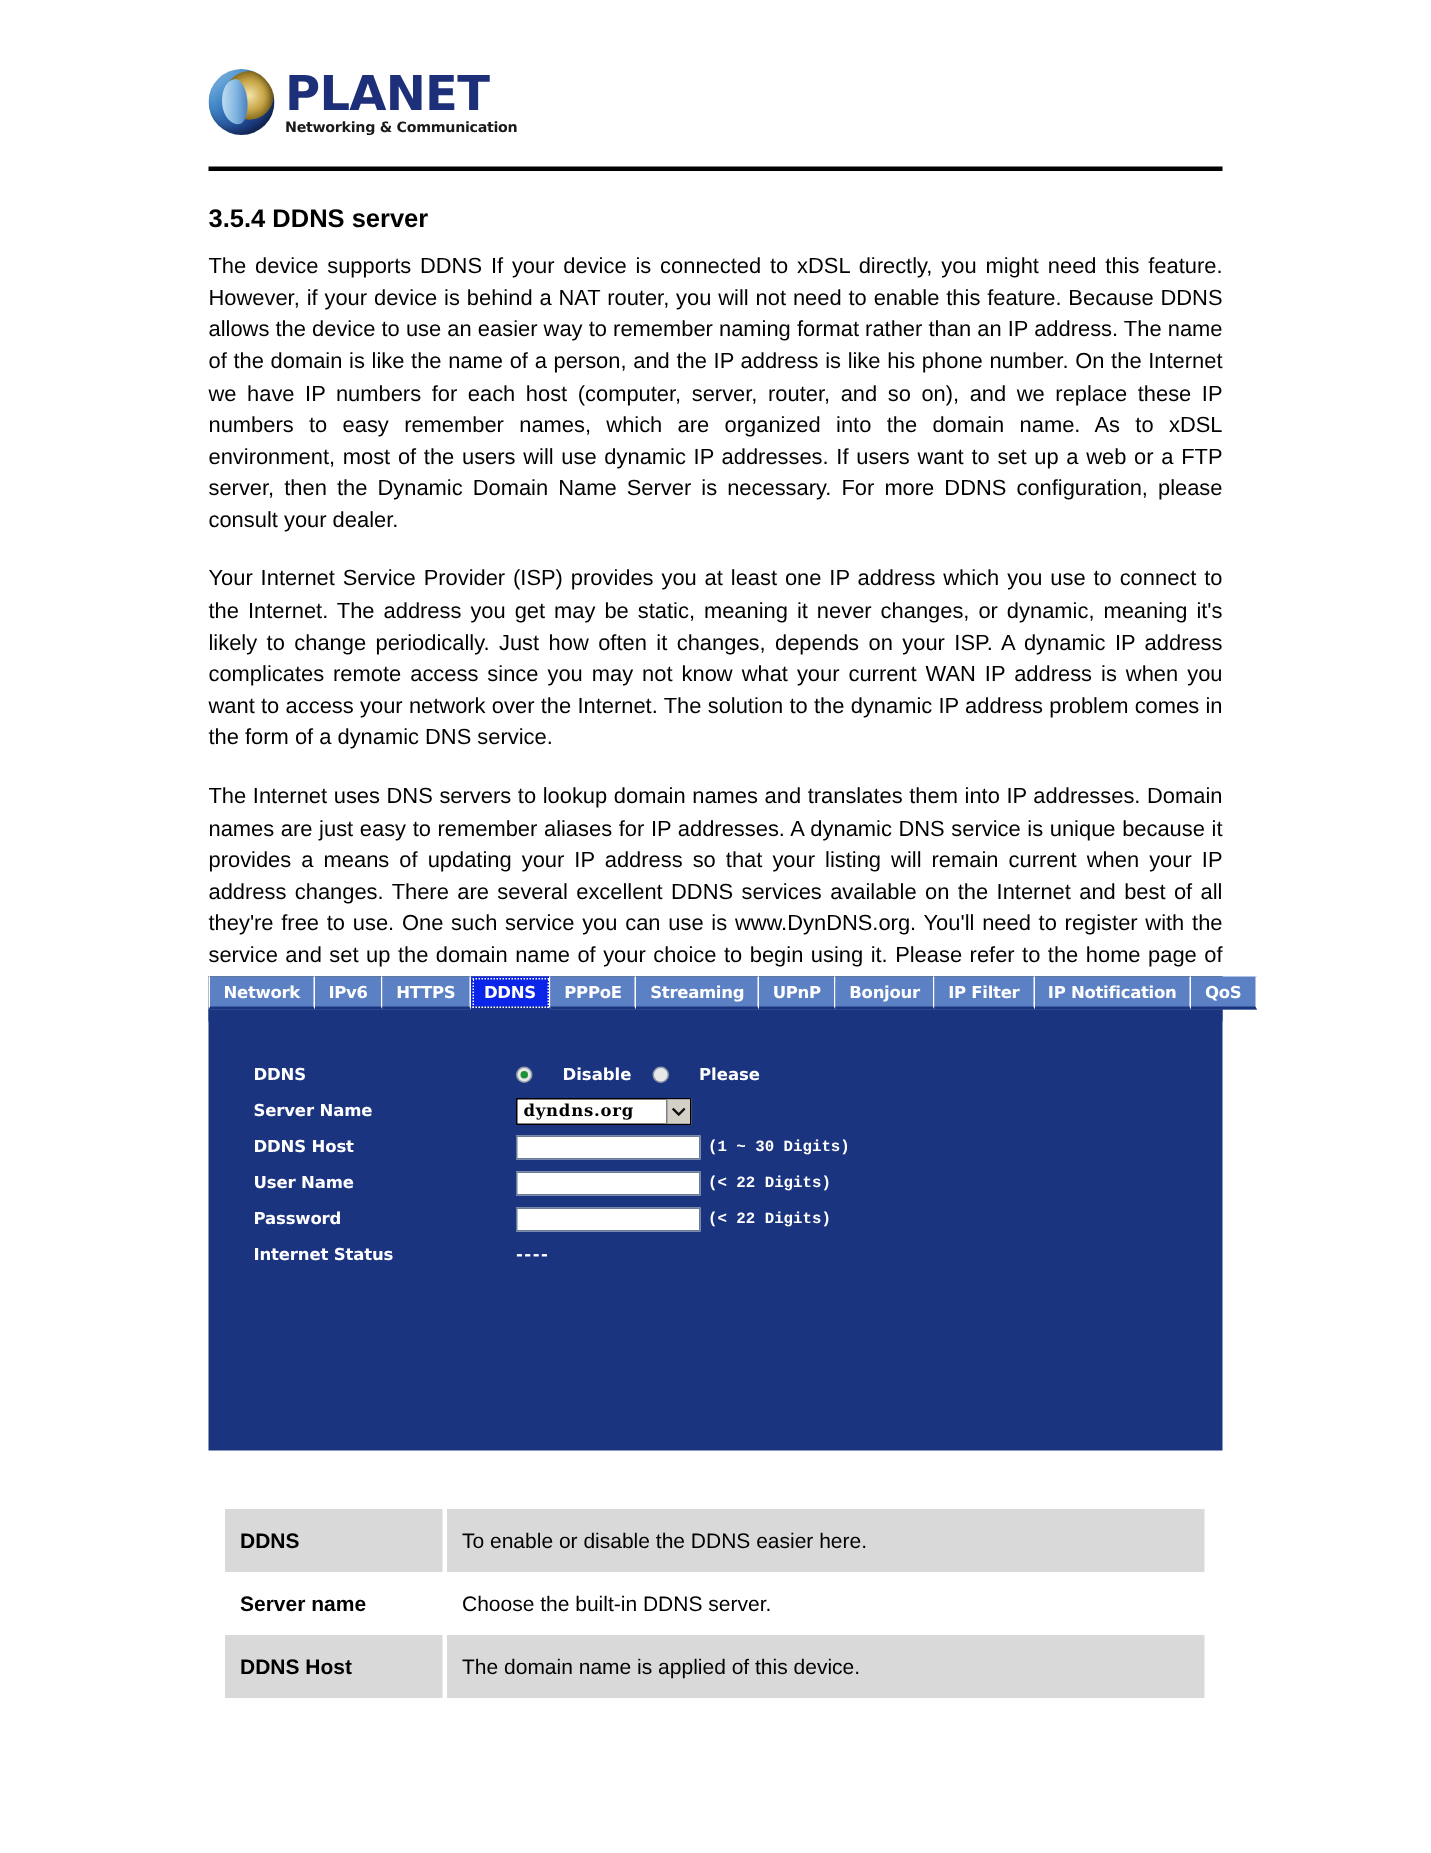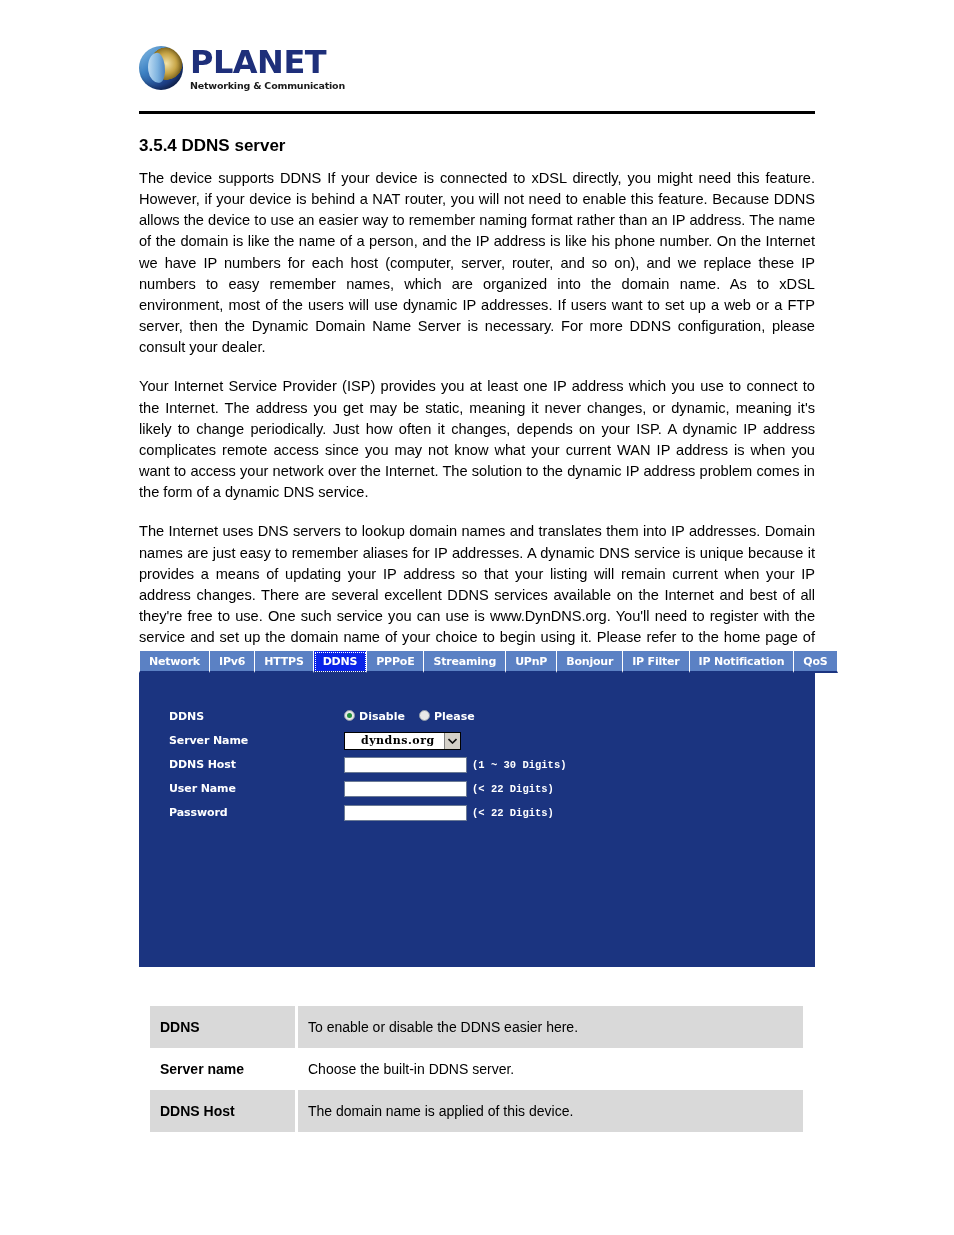--- a/index.html
+++ b/index.html
@@ -169,21 +169,21 @@
     font-weight: bold;
     font-family: "DejaVu Sans", sans-serif;
     letter-spacing: -0.1px;
     flex: 0 0 auto;
   }
   .fcontrol {
     display: flex;
     align-items: center;
   }
   .radio-group { display: flex; align-items: center; gap: 14px; }
-  .radio-opt { display: flex; gap: 4px; }
+  .radio-opt { display: flex; align-items: center; gap: 20px; }
   .radio {
     width: 11px; height: 11px;
     border-radius: 50%;
     background: #e8e8e8;
     border: 1px solid #8f9aa8;
     box-sizing: border-box;
     position: relative;
     flex: 0 0 auto;
   }
   .radio.checked::after {
@@ -203,21 +203,21 @@
 
   .select {
     width: 117px;
     height: 18px;
     background: #ffffff;
     border: 1px solid #000000;
     box-sizing: border-box;
     display: flex;
     align-items: center;
     justify-content: space-between;
-    padding-left: 16px;
+    padding-left: 4px;
   }
   .select-value {
     font-size: 11px;
     color: #000000;
     font-family: "DejaVu Serif", serif;
     font-weight: bold;
     letter-spacing: 0.5px;
     white-space: nowrap;
   }
   .select-arrow {
@@ -367,20 +367,26 @@
       </div>
 
       <div class="frow">
         <div class="flabel">Password</div>
         <div class="fcontrol">
           <div class="textbox"></div>
           <span class="hint">(&lt; 22 Digits)</span>
         </div>
       </div>
 
+      <div class="frow">
+        <div class="flabel">Internet Status</div>
+        <div class="fcontrol">
+          <span class="status-value">----</span>
+        </div>
+      </div>
 
     </div>
   </div>
 
   <table class="desc-table">
     <tbody>
       <tr class="shaded">
         <td class="term">DDNS</td>
         <td class="def">To enable or disable the DDNS easier here.</td>
       </tr>

